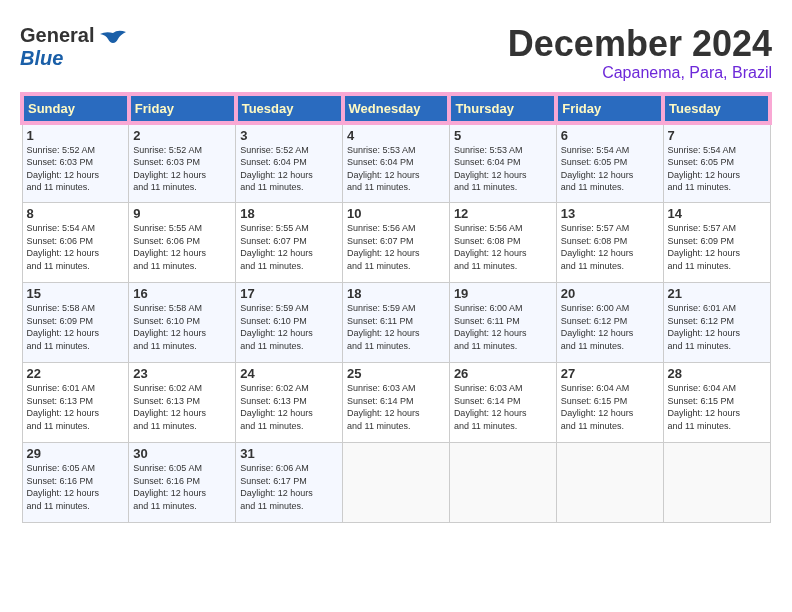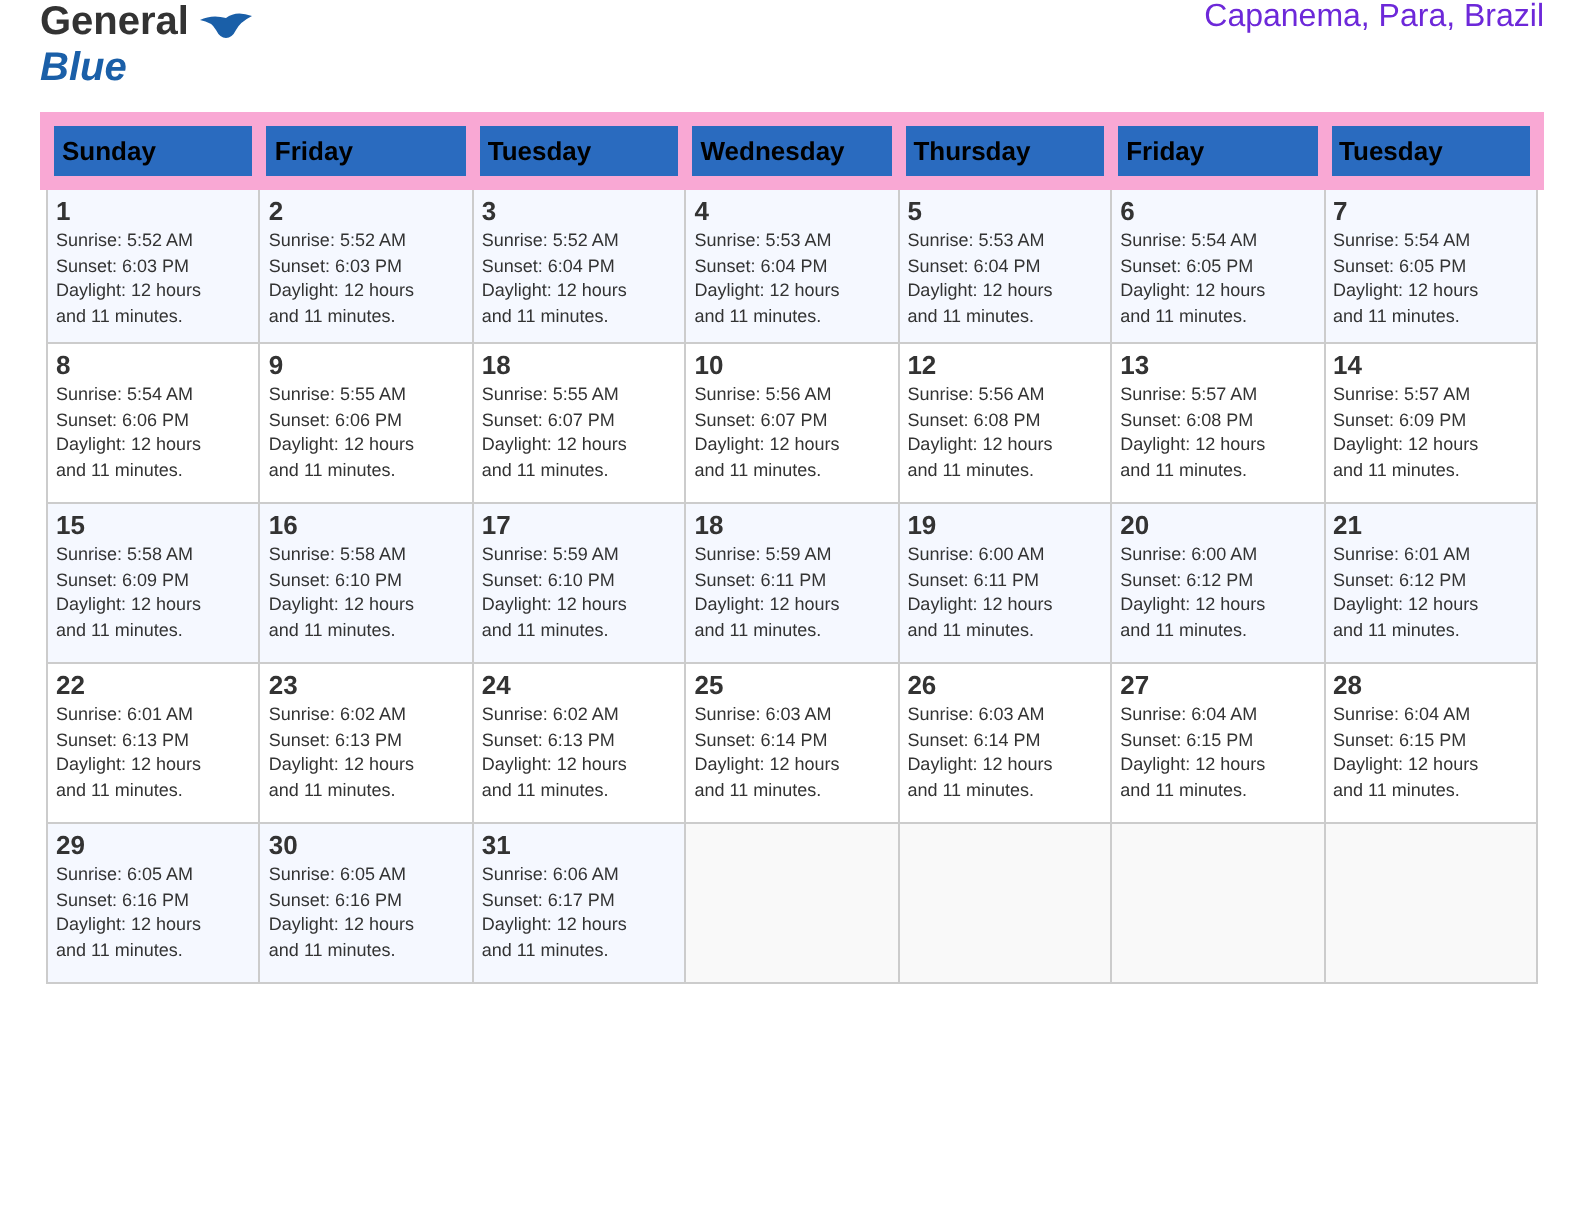--- a/index.html
+++ b/index.html
@@ -6,21 +6,21 @@
     body {
       font-family: Arial, sans-serif;
       background: #fff;
       width: 792px;
       height: 612px;
       overflow: hidden;
     }
     .page {
       width: 792px;
       height: 612px;
-      padding: 0 20px 10px 20px;
+      padding: 24px 20px 10px 20px;
       background: #fff;
     }
     .header {
       display: flex;
       justify-content: space-between;
       align-items: flex-start;
       margin-bottom: 10px;
     }
     .logo {
       display: flex;
@@ -40,26 +40,26 @@
       font-size: 16px;
       color: #6d28d9;
     }
     .calendar {
       width: 100%;
       border-collapse: collapse;
       table-layout: fixed;
     }
     .calendar thead tr th {
       background: #2a6bbf;
-      color: #000000;
+      color: #fef9c3;
       font-size: 13px;
       font-weight: bold;
       padding: 5px 4px;
       text-align: left;
-      border: 7px solid #f9a8d4;
+      border: 4px solid #f9a8d4;
     }
     .calendar tbody tr td {
       border: 1px solid #ccc;
       vertical-align: top;
       padding: 3px 4px;
       font-size: 9.5px;
       color: #333;
       height: 80px;
       background: #fff;
     }
@@ -101,20 +101,21 @@
         <span style="font-size:20px;font-weight:bold;color:#333;">
           <span>General</span><br>
           <span style="color:#1a5fa8;font-style:italic;">Blue</span>
         </span>
         <svg width="30" height="28" viewBox="0 0 30 28" style="margin-left:2px;margin-top:-8px;">
           <path d="M15,4 Q20,0 28,3 Q22,6 20,10 Q18,14 15,14 Q12,14 10,10 Q8,6 2,5 Q8,2 15,4Z" fill="#1a5fa8"></path>
         </svg>
       </div>
     </div>
     <div class="title-section">
+      <div class="month-title">December 2024</div>
       <div class="location">Capanema, Para, Brazil</div>
     </div>
   </div>
 
   <table class="calendar">
     <thead>
       <tr>
         <th>Sunday</th>
         <th>Friday</th>
         <th>Tuesday</th>

